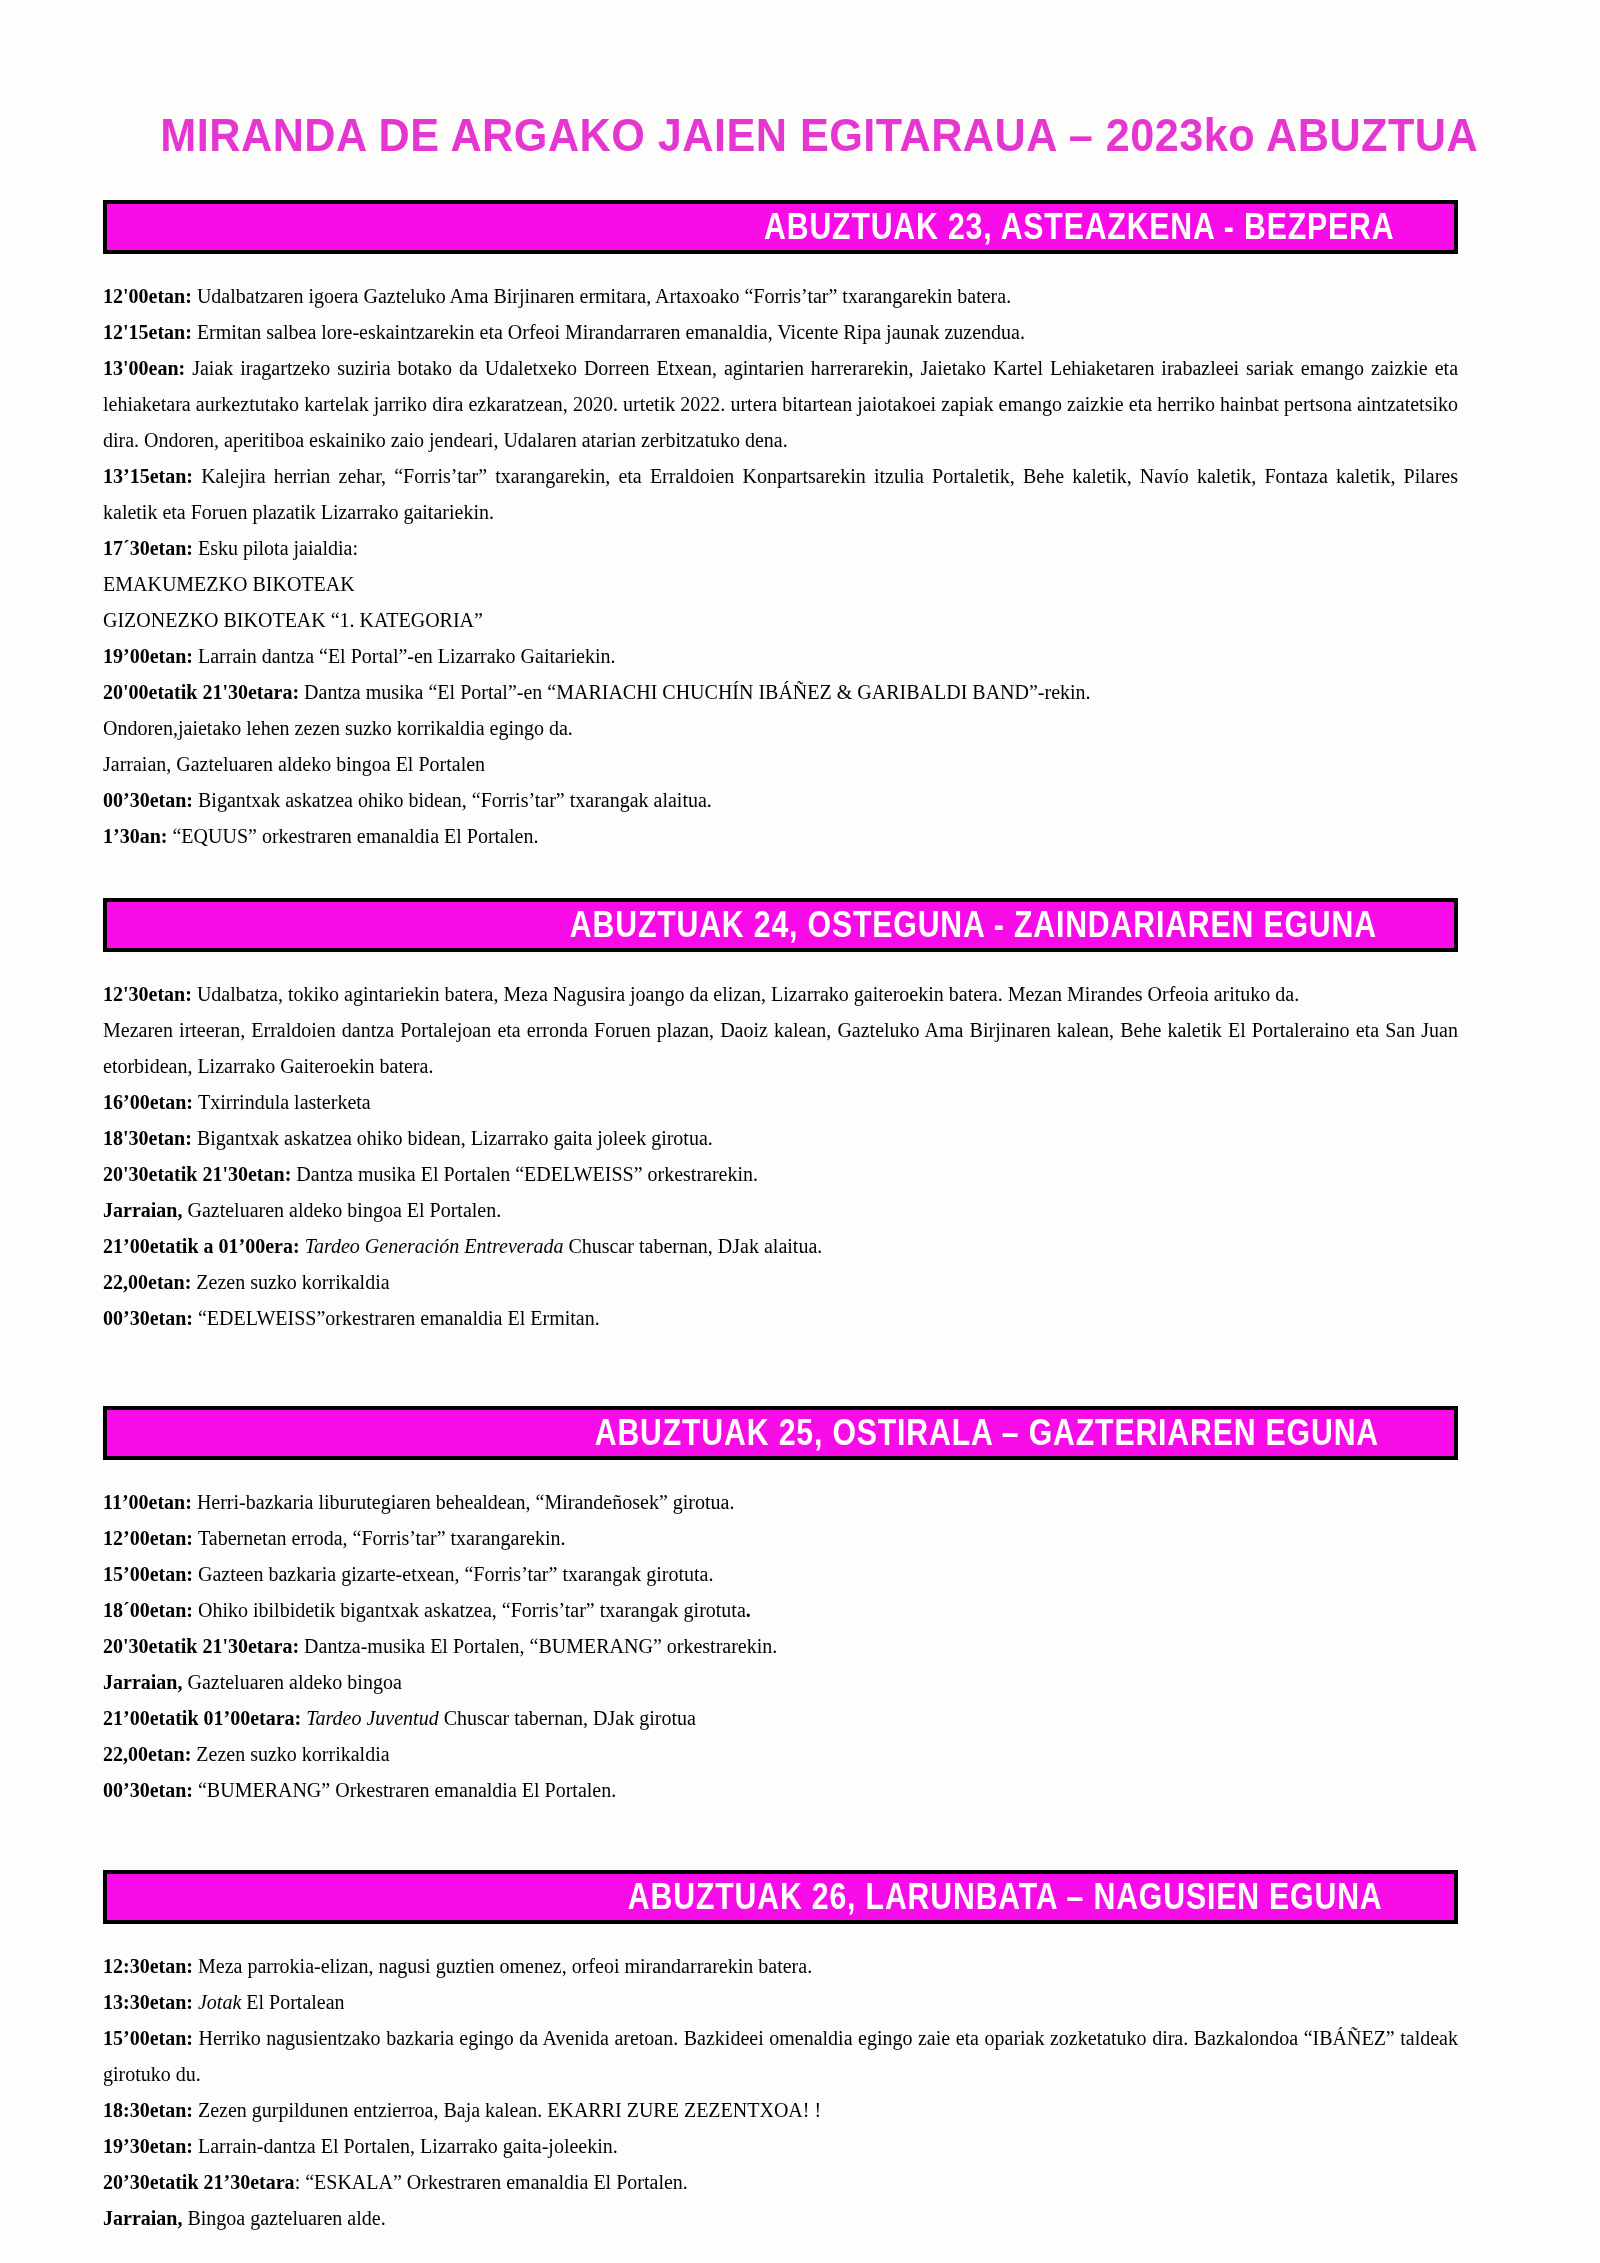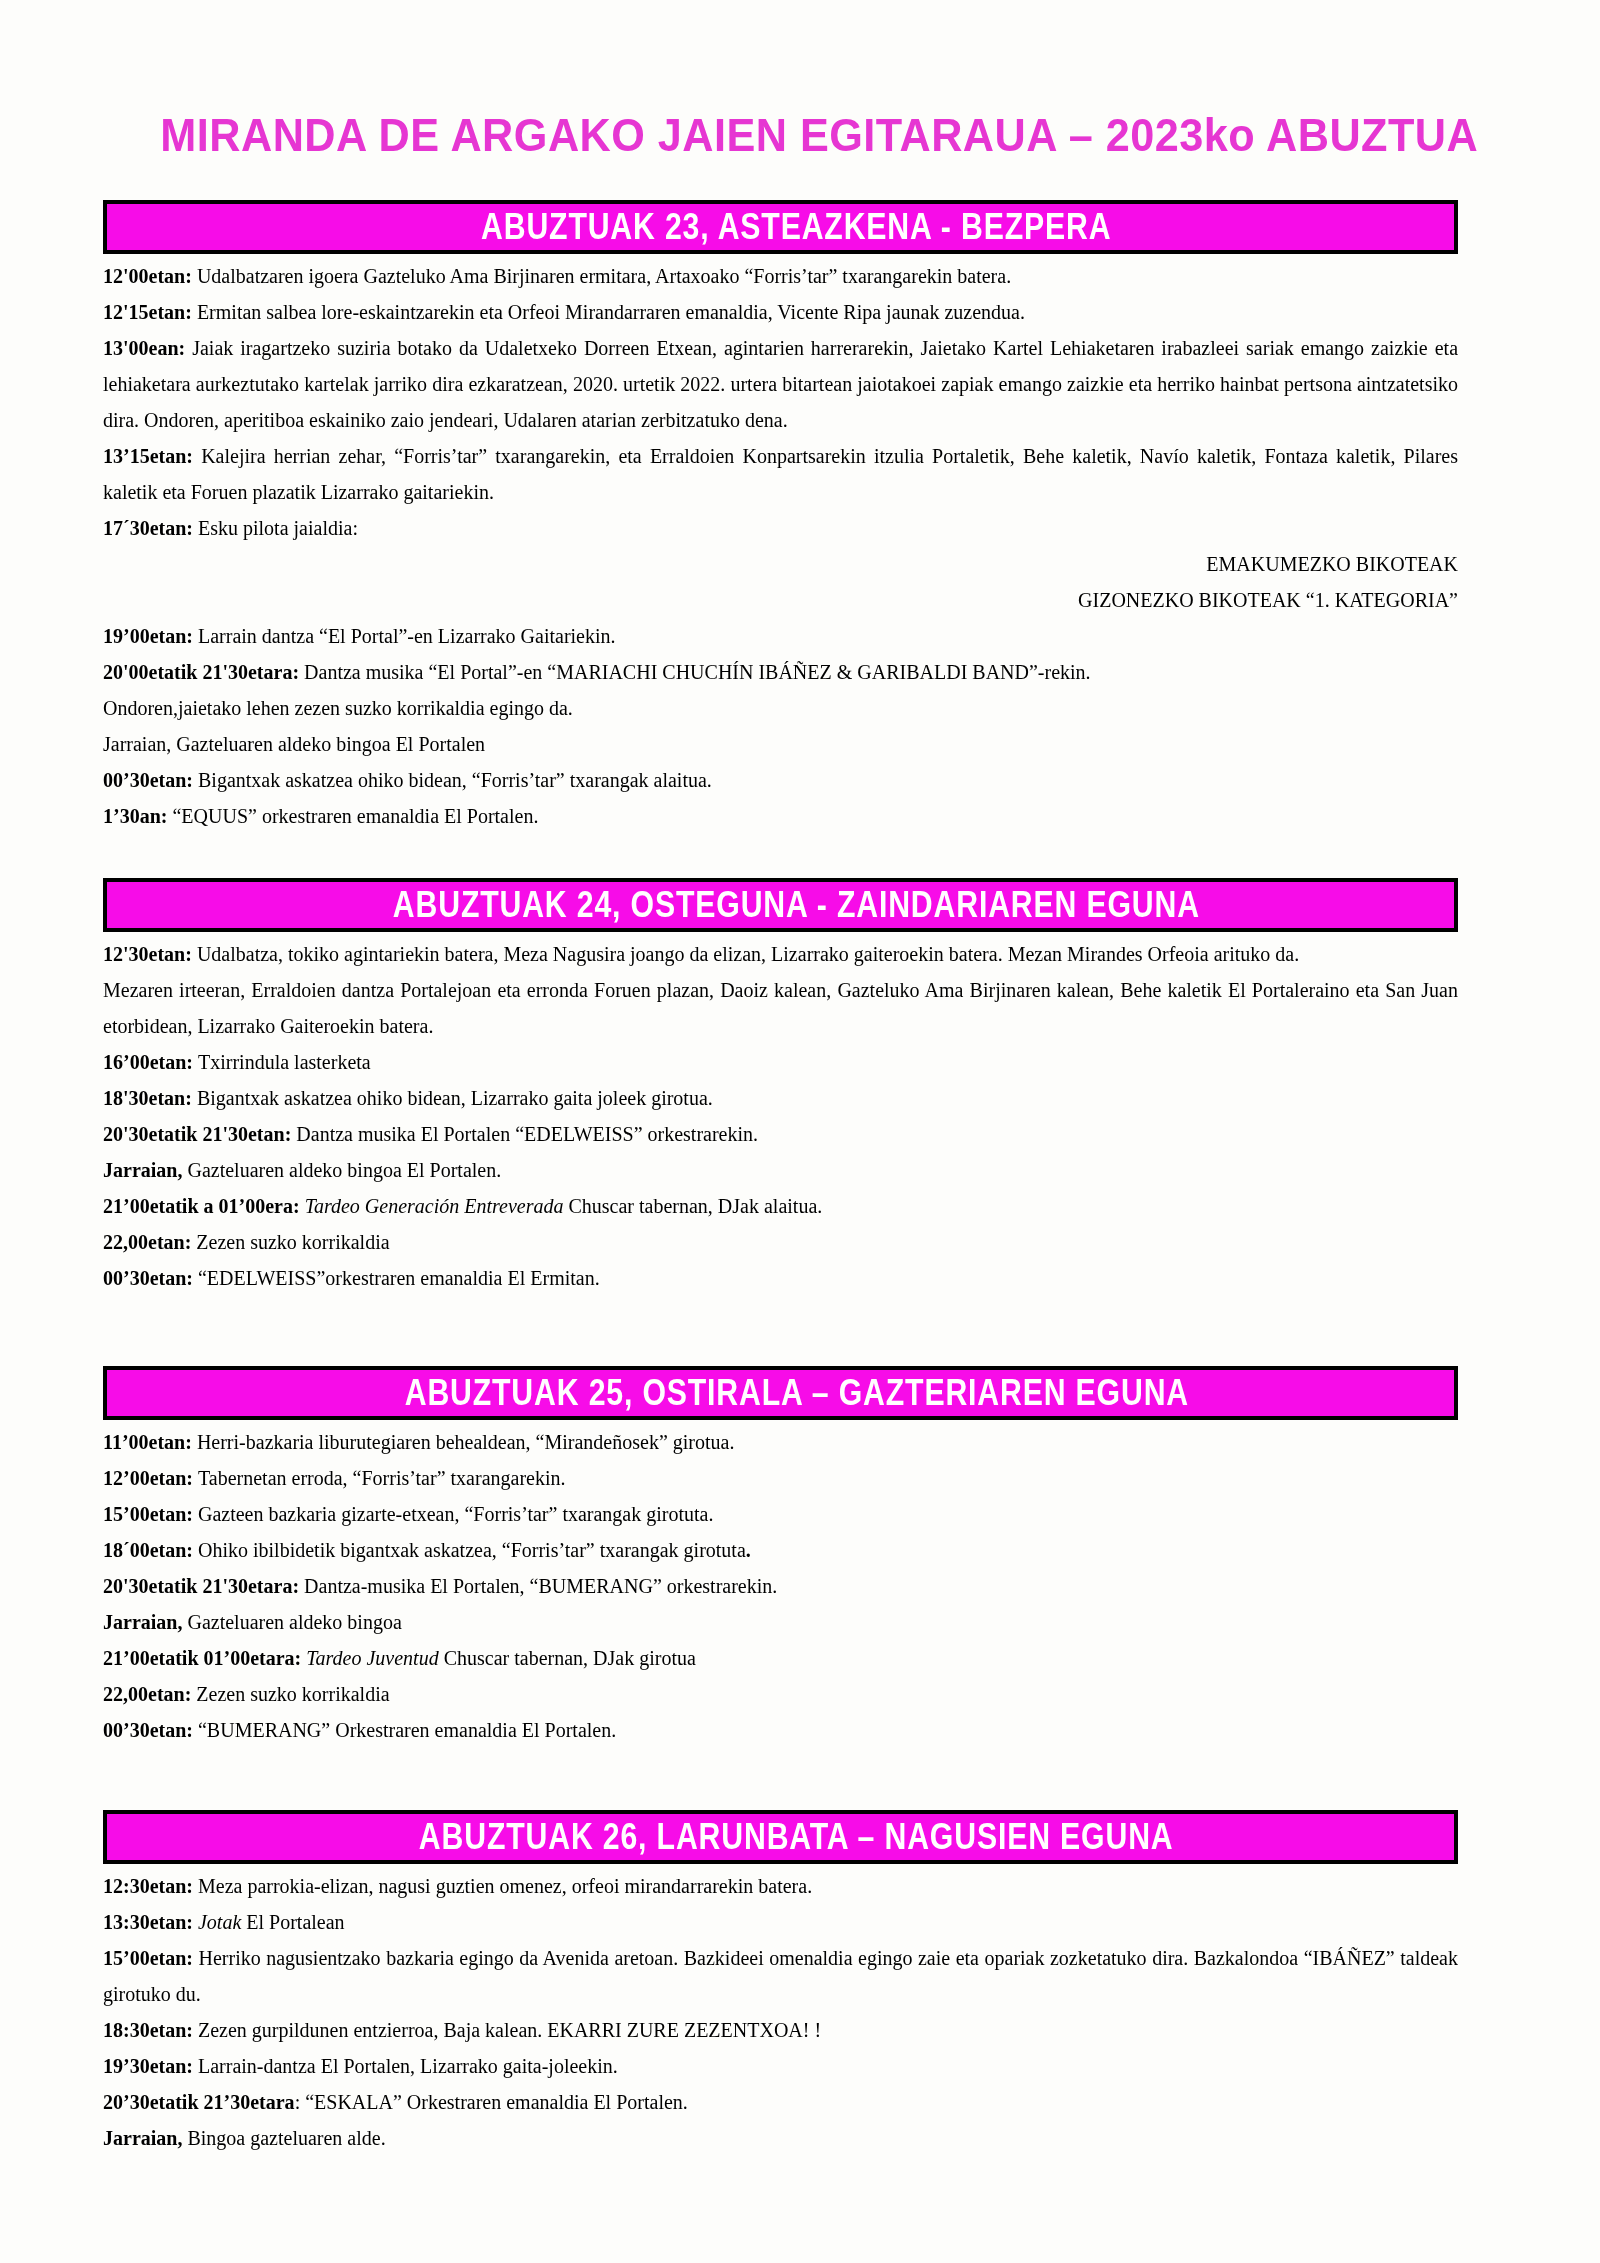--- a/index.html
+++ b/index.html
@@ -39,24 +39,24 @@
     color: var(--title-color);
     transform: scaleX(0.92);
     transform-origin: center;
     letter-spacing: 0.5px;
     white-space: nowrap;
   }
   section.program-section { margin: 0; }
   section.program-section .banner {
     border: 4px solid var(--banner-border);
     background: var(--magenta);
-    text-align: center;
+    text-align: right;
     height: 54px;
     line-height: 45px;
-    margin-bottom: 4px;
+    margin-bottom: 24px;
     padding-left: 32px;
   }
   section.program-section .banner .banner-text {
     display: inline-block;
     font-family: "Liberation Sans", sans-serif;
     font-weight: bold;
     font-size: 36px;
     color: var(--banner-text);
     transform: scaleX(0.84);
     transform-origin: center;
@@ -67,21 +67,21 @@
   section.program-section:nth-of-type(1) { margin-top: 36px; }
   section.program-section:nth-of-type(2) { margin-top: 44px; }
   section.program-section:nth-of-type(3) { margin-top: 70px; }
   section.program-section:nth-of-type(4) { margin-top: 62px; }
   .line {
     margin: 0;
     font-size: 20px;
     line-height: 36px;
     text-align: justify;
   }
-  .line.center { text-align: right; }
+  .line.center { text-align: left; }
   .b { font-weight: bold; }
   .i { font-style: italic; }
 </style>
 </head>
 <body>
 
 <div class="page">
   <h1 class="page-title"><span class="t">MIRANDA DE ARGAKO JAIEN EGITARAUA – 2023ko ABUZTUA</span></h1>
   <div id="sections">
       <section class="program-section">

